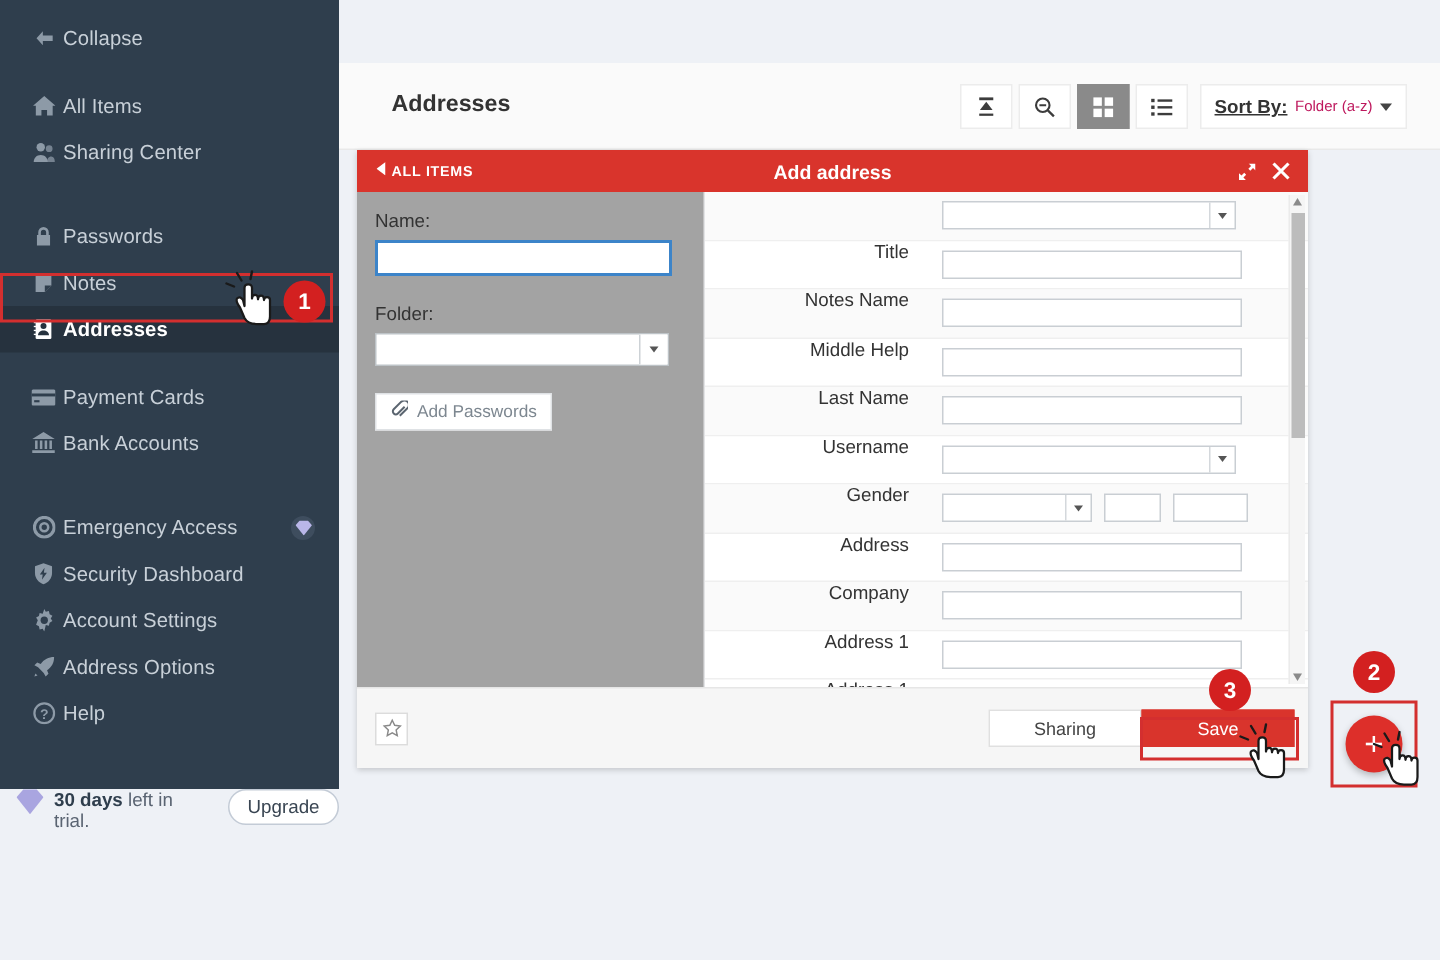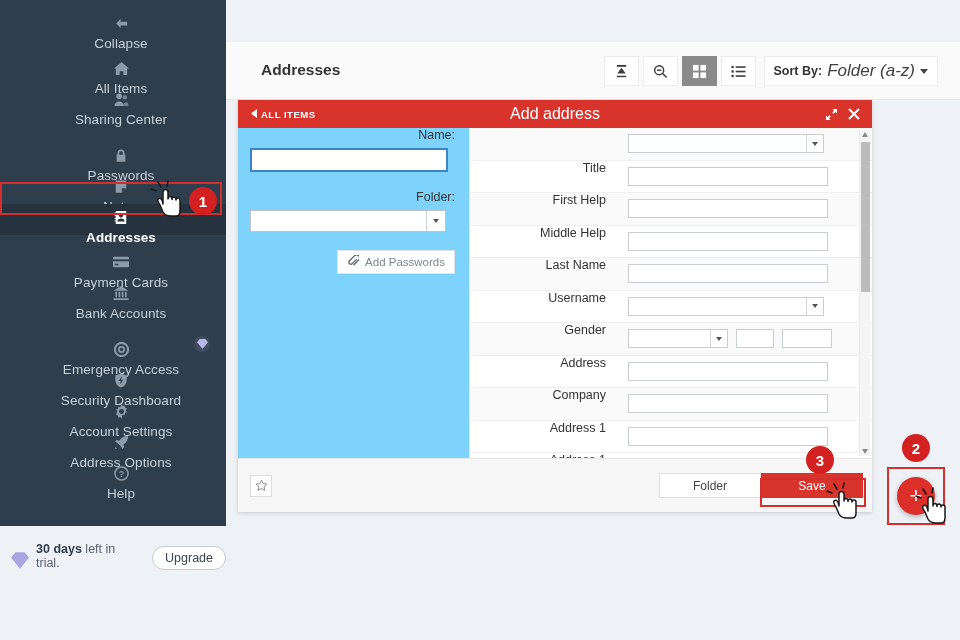--- a/index.html
+++ b/index.html
@@ -11,21 +11,21 @@
   }
   .app { position: relative; width: 960px; height: 640px; }
 
   
   .sidebar {
     position: absolute; left: 0; top: 0; width: 226px; height: 526px;
     background: #2f3e4d; color: #c6ced6;
   }
   .nav-item {
     display: flex; align-items: center; height: 31px;
-    padding-left: 16px; cursor: pointer; position: relative; flex-direction: column;
+    padding-left: 16px; cursor: pointer; position: relative;
   }
   .nav-item .ico {
     width: 26px; flex: 0 0 26px; display: flex;
     align-items: center; justify-content: center;
     color: #8d9aa7;
   }
   .nav-item .lbl { font-size: 13.5px; color: #c8d0d8; letter-spacing: .1px; }
   .nav-item.active { background: #26323e; }
   .nav-item.active .lbl { color: #ffffff; font-weight: bold; }
   .nav-item.active .ico { color: #ffffff; }
@@ -39,21 +39,21 @@
 
   .badge-num {
     position: absolute; width: 28px; height: 28px; border-radius: 50%;
     background: #d32020; color: #fff; font-size: 15px; font-weight: bold;
     display: flex; align-items: center; justify-content: center;
     font-family: "Liberation Sans", sans-serif;
   }
 
   .trial {
     position: absolute; left: 0; top: 526px; width: 226px; height: 44px;
-    background: #eef1f6; display: flex; align-items: flex-end;
+    background: #eef1f6; display: flex; align-items: flex-start;
     padding-left: 11px; gap: 7px;
   }
   .trial .gem { width: 18px; height: 18px; flex: 0 0 18px; }
   .trial-txt { font-size: 12.5px; color: #5a6472; }
   .trial-txt b { color: #2f3e4d; }
   .upgrade-btn {
     margin-left: 8px; border: 1px solid #c3cbd6; background: #fff;
     border-radius: 13px; padding: 4px 12px; font-size: 12.5px;
     color: #394552; cursor: pointer; font-family: "Liberation Sans", sans-serif;
   }
@@ -89,45 +89,45 @@
   .tbtn {
     width: 35px; height: 30px; background: #fff; border: 1px solid #ececec;
     display: flex; align-items: center; justify-content: center;
     cursor: pointer; color: #3c3c3c;
   }
   .tbtn.sel { background: #8a8a8a; border-color: #8a8a8a; color: #fff; }
   .sortby {
     height: 30px; background: #fff; border: 1px solid #ececec; margin-left: 4px;
     display: flex; align-items: center; gap: 5px; padding: 0 9px; cursor: pointer;
   }
-  .sortby .sb-lab { font-size: 12.5px; font-weight: bold; color: #333; }
-  .sortby .sb-val { font-size: 17px; color: #404040; font-style: italic; }
+  .sortby .sb-lab { font-size: 12.5px; font-weight: bold; color: #333; text-decoration: underline; }
+  .sortby .sb-val { font-size: 10px; color: #be185d; }
   .caret { width: 0; height: 0; border-left: 4px solid transparent;
            border-right: 4px solid transparent; border-top: 5px solid #444; }
 
   
   .dialog {
     position: absolute; left: 238px; top: 100px; width: 634px; height: 412px;
     background: #fff; box-shadow: 0 1px 4px rgba(0,0,0,.18);
   }
   .dlg-head {
     height: 28px; background: #d9342c; display: flex; align-items: center;
     position: relative; color: #fff;
   }
   .dlg-back { position: absolute; left: 13px; font-size: 9.5px; font-weight: bold;
               letter-spacing: .5px; cursor: pointer; display: flex; align-items: center; gap: 4px; }
   .dlg-title { position: absolute; left: 0; right: 0; text-align: center;
-               font-size: 16px; font-weight: normal; }
+               font-size: 13px; font-weight: bold; }
   .dlg-acts { position: absolute; right: 12px; display: flex; gap: 11px; align-items: center; }
   .dlg-acts span { cursor: pointer; display: flex; }
 
   .dlg-body { display: flex; height: 330px; }
   .dlg-left {
-    width: 232px; flex: 0 0 232px; background: #7dd3fc;
-    border-right: 1px solid #e3e4e6; padding: 0 14px 0 12px; text-align: right;
+    width: 232px; flex: 0 0 232px; background: #a3a3a3;
+    border-right: 1px solid #e3e4e6; padding: 12px 14px 0 12px;
   }
   .fl-label { font-size: 12.5px; color: #333; margin-bottom: 6px; }
   .fl-input {
     width: 198px; height: 24px; background: #fff;
     border: 2px solid #3c84c9; outline: none;
   }
   .fl-sel {
     width: 196px; height: 22px; display: flex; border: 1px solid #bdc3c7; background: #fff;
   }
   .fl-sel .box { flex: 1; }
@@ -477,21 +477,21 @@
                 <div class="selin">
                   <div class="b"></div>
                   <div class="a">
                     <span class="mini-caret"></span>
                   </div>
                 </div>
               </div>
           </div>
 
           <div class="frow">
-            <div class="lab">First Help</div>
+            <div class="lab">Notes Name</div>
             <div class="fld">
                 <div class="txtin"></div>
               </div>
           </div>
 
           <div class="frow">
             <div class="lab">Middle Help</div>
             <div class="fld">
                 <div class="txtin"></div>
               </div>
@@ -567,21 +567,21 @@
       </div>
     </div>
 
     <div class="dlg-foot">
       <div class="star-btn">
         <svg width="13" height="13" viewBox="0 0 16 16">
             <path fill="none" stroke="#8a8a8a" stroke-width="1.2" d="M8 1.4l2 4.2 4.6.6-3.4 3.2.9 4.6L8 11.8 3.9 14l.9-4.6L1.4 6.2l4.6-.6z"></path>
           </svg>
       </div>
       <div class="foot-right">
-        <button class="cancel-btn">Folder</button>
+        <button class="cancel-btn">Sharing</button>
         <button class="save-btn">Save</button>
       </div>
     </div>
   </div>
 
   <div class="fab">
     <span>+</span>
   </div>
 
   <div class="highlight-box" style="left:0px; top:182px; width:222px; height:33px;"></div>

